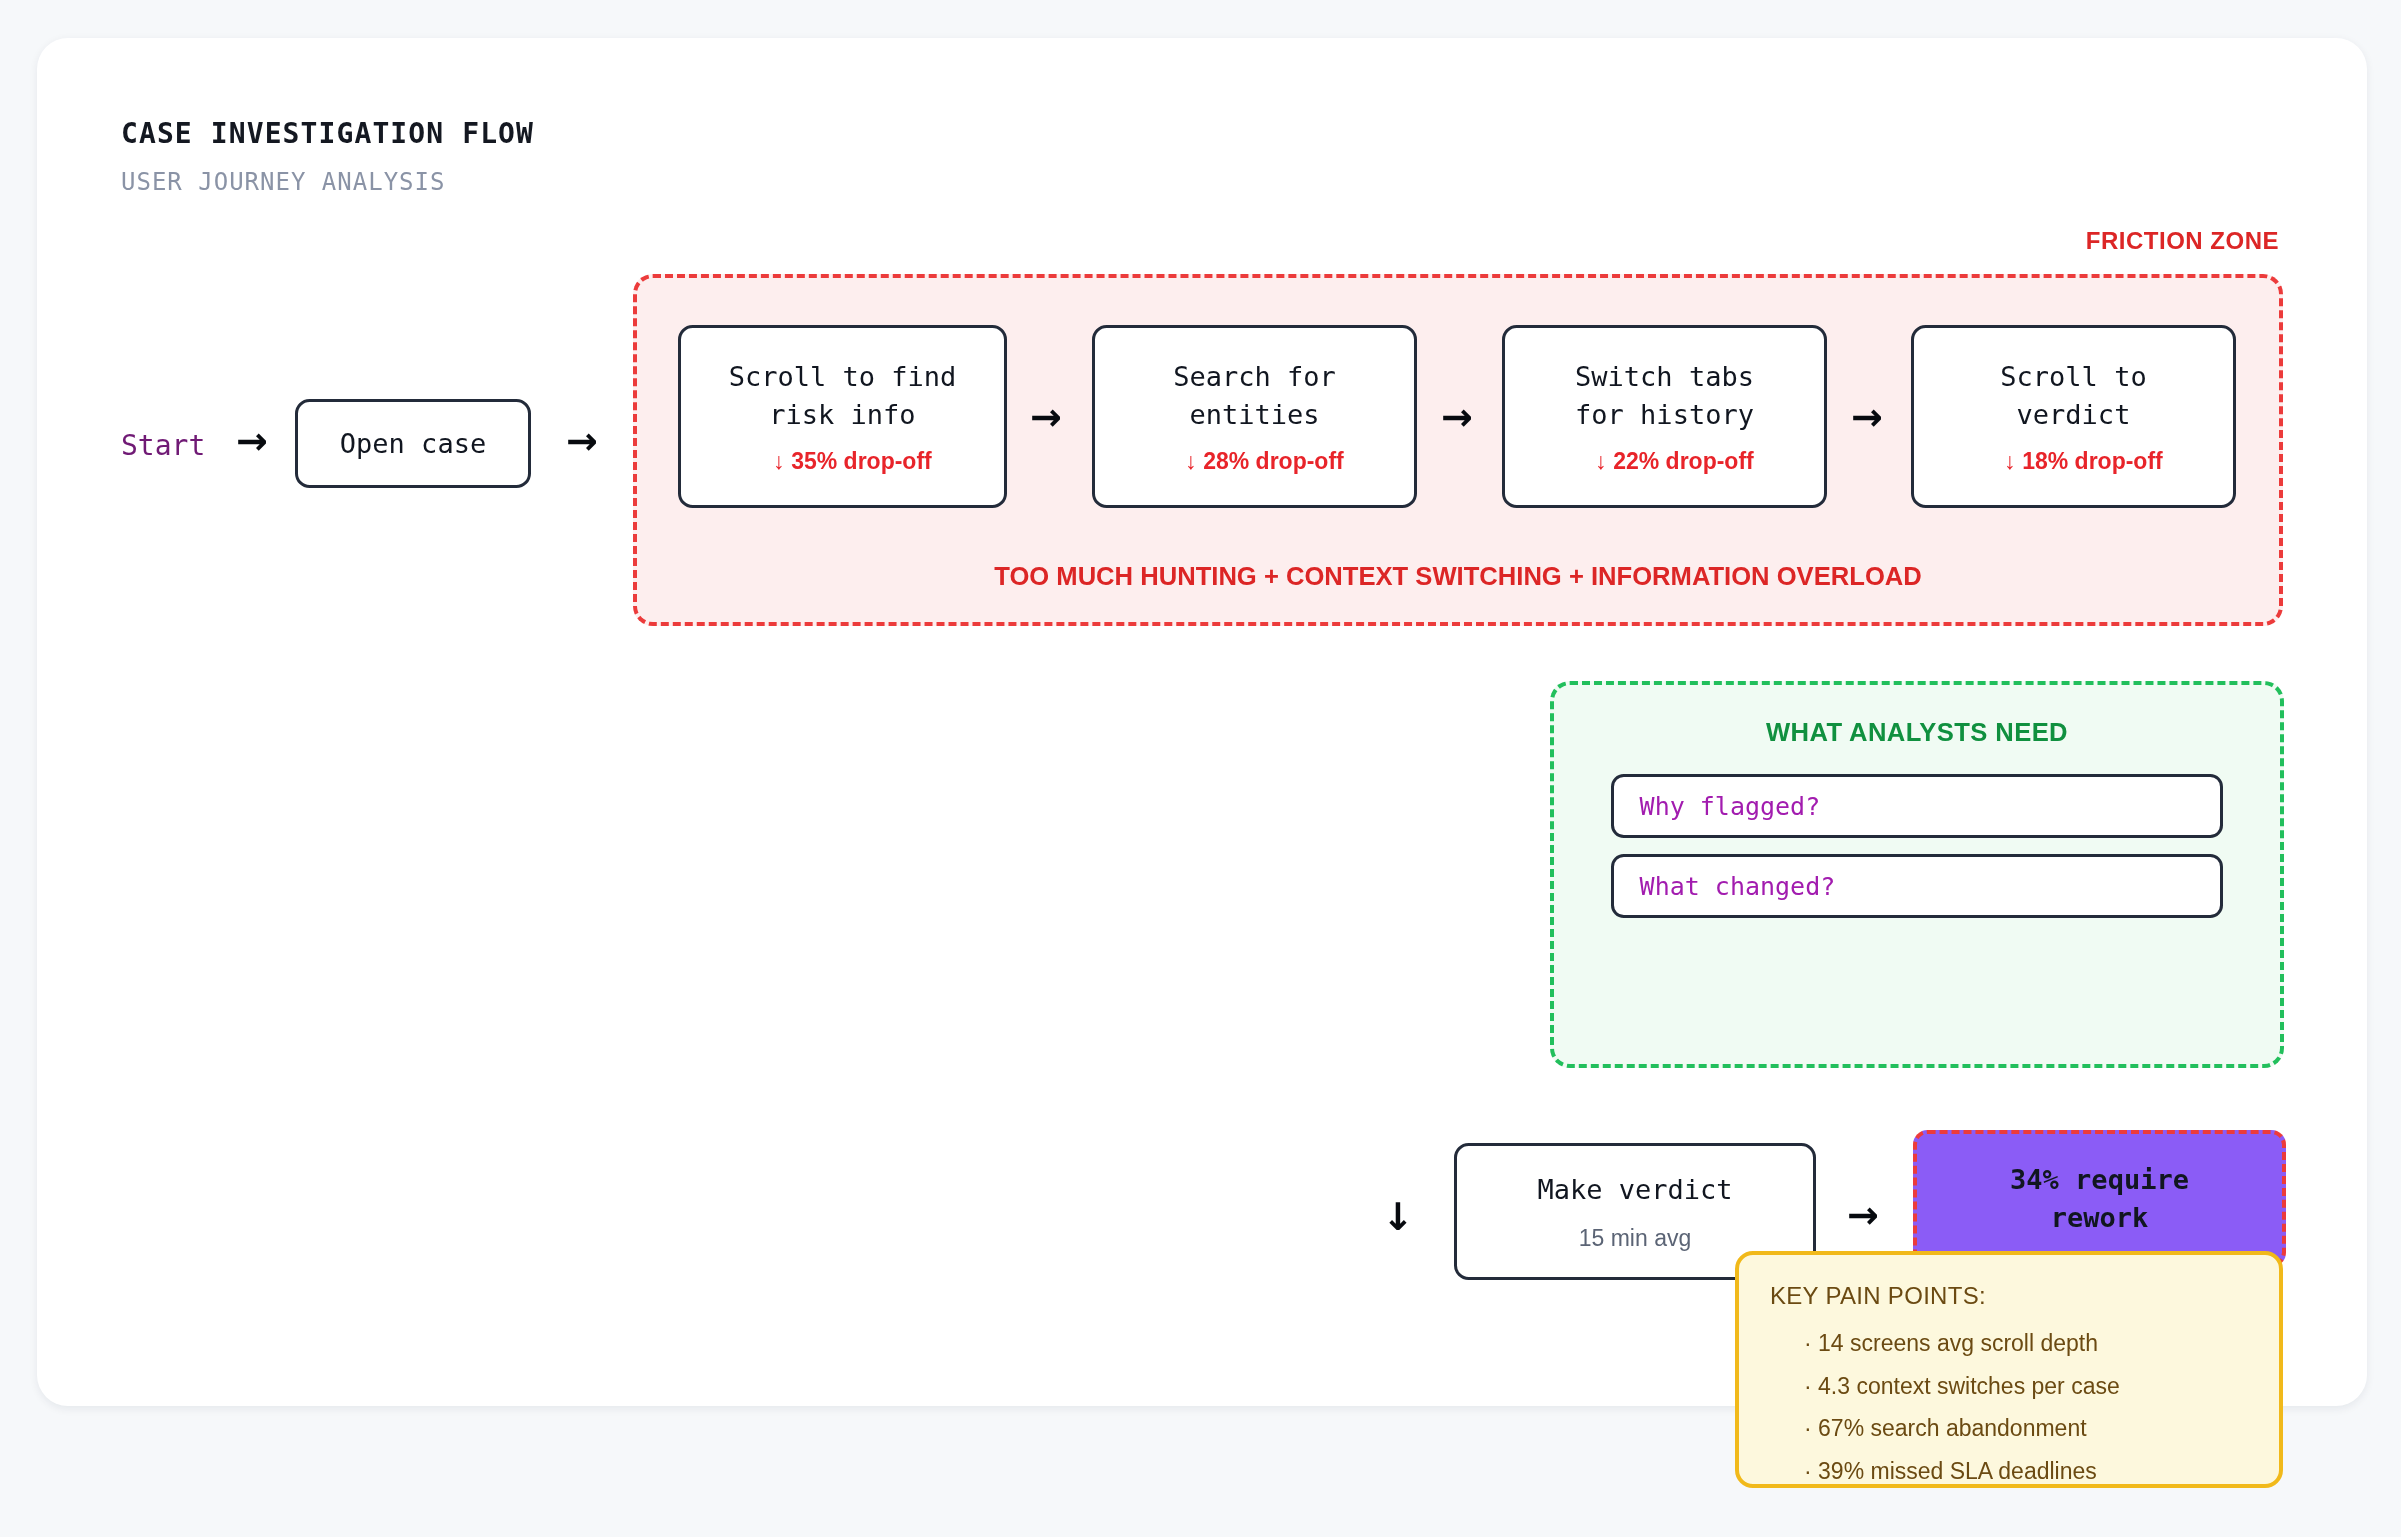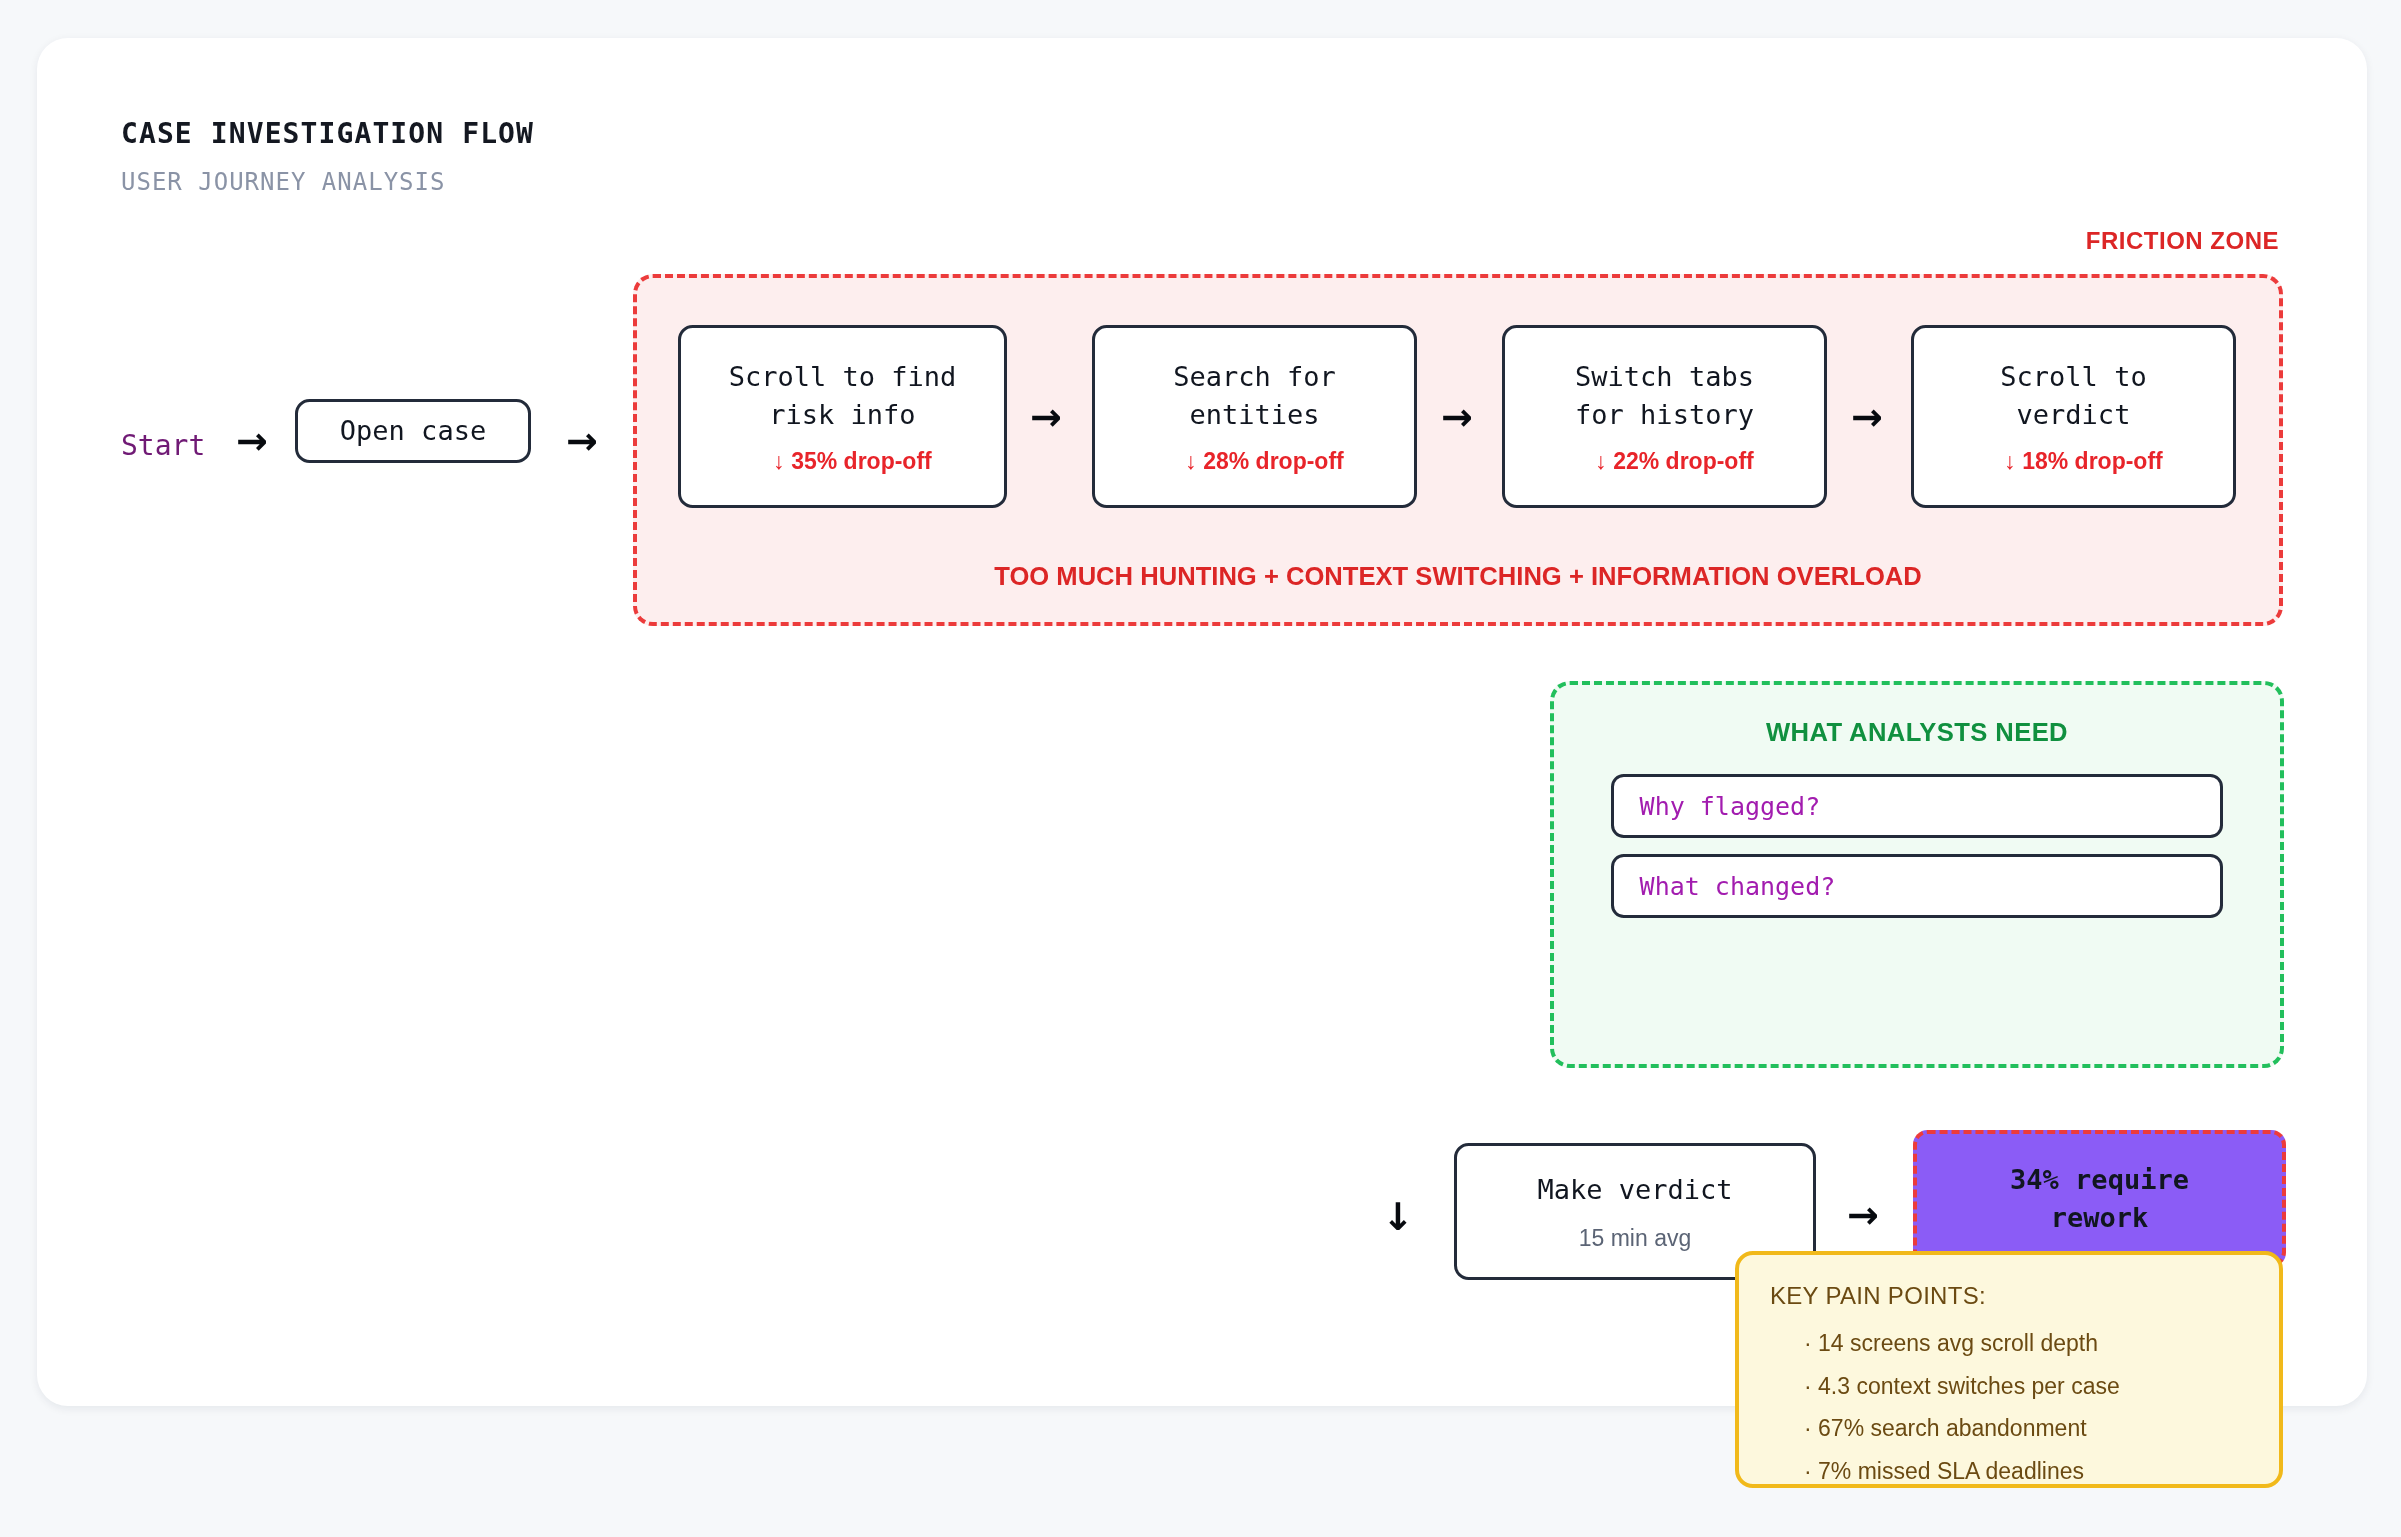--- a/index.html
+++ b/index.html
@@ -240,21 +240,21 @@
 
   <div class="title-block">
     <div class="main-title">CASE INVESTIGATION FLOW</div>
     <div class="sub-title">USER JOURNEY ANALYSIS</div>
   </div>
 
   <div class="start-label">Start</div>
 
   <div class="arrow" style="left:236px; top:422px;">→</div>
 
-  <div class="pbox" style="left:295px; top:399px; width:236px; height:64px;">
+  <div class="pbox" style="left:295px; top:399px; width:236px; height:89px;">
     <div class="pbox-label">Open case</div>
   </div>
 
   <div class="arrow" style="left:566px; top:422px;">→</div>
 
   <div class="friction-zone">
     <div class="friction-tag">FRICTION ZONE</div>
     <div class="friction-caption">TOO MUCH HUNTING + CONTEXT SWITCHING + INFORMATION OVERLOAD</div>
   </div>
 
@@ -312,17 +312,17 @@
   <div class="rework-box">
     <div class="rework-text">34% require
 rework</div>
   </div>
 
   <div class="pain-card">
     <div class="pain-title">KEY PAIN POINTS:</div>
     <div class="pain-item">· 14 screens avg scroll depth</div>
     <div class="pain-item">· 4.3 context switches per case</div>
     <div class="pain-item">· 67% search abandonment</div>
-    <div class="pain-item">· 7% missed SLA deadlines</div>
+    <div class="pain-item">· 39% missed SLA deadlines</div>
   </div>
 
 </div>
 
 
 </body></html>

